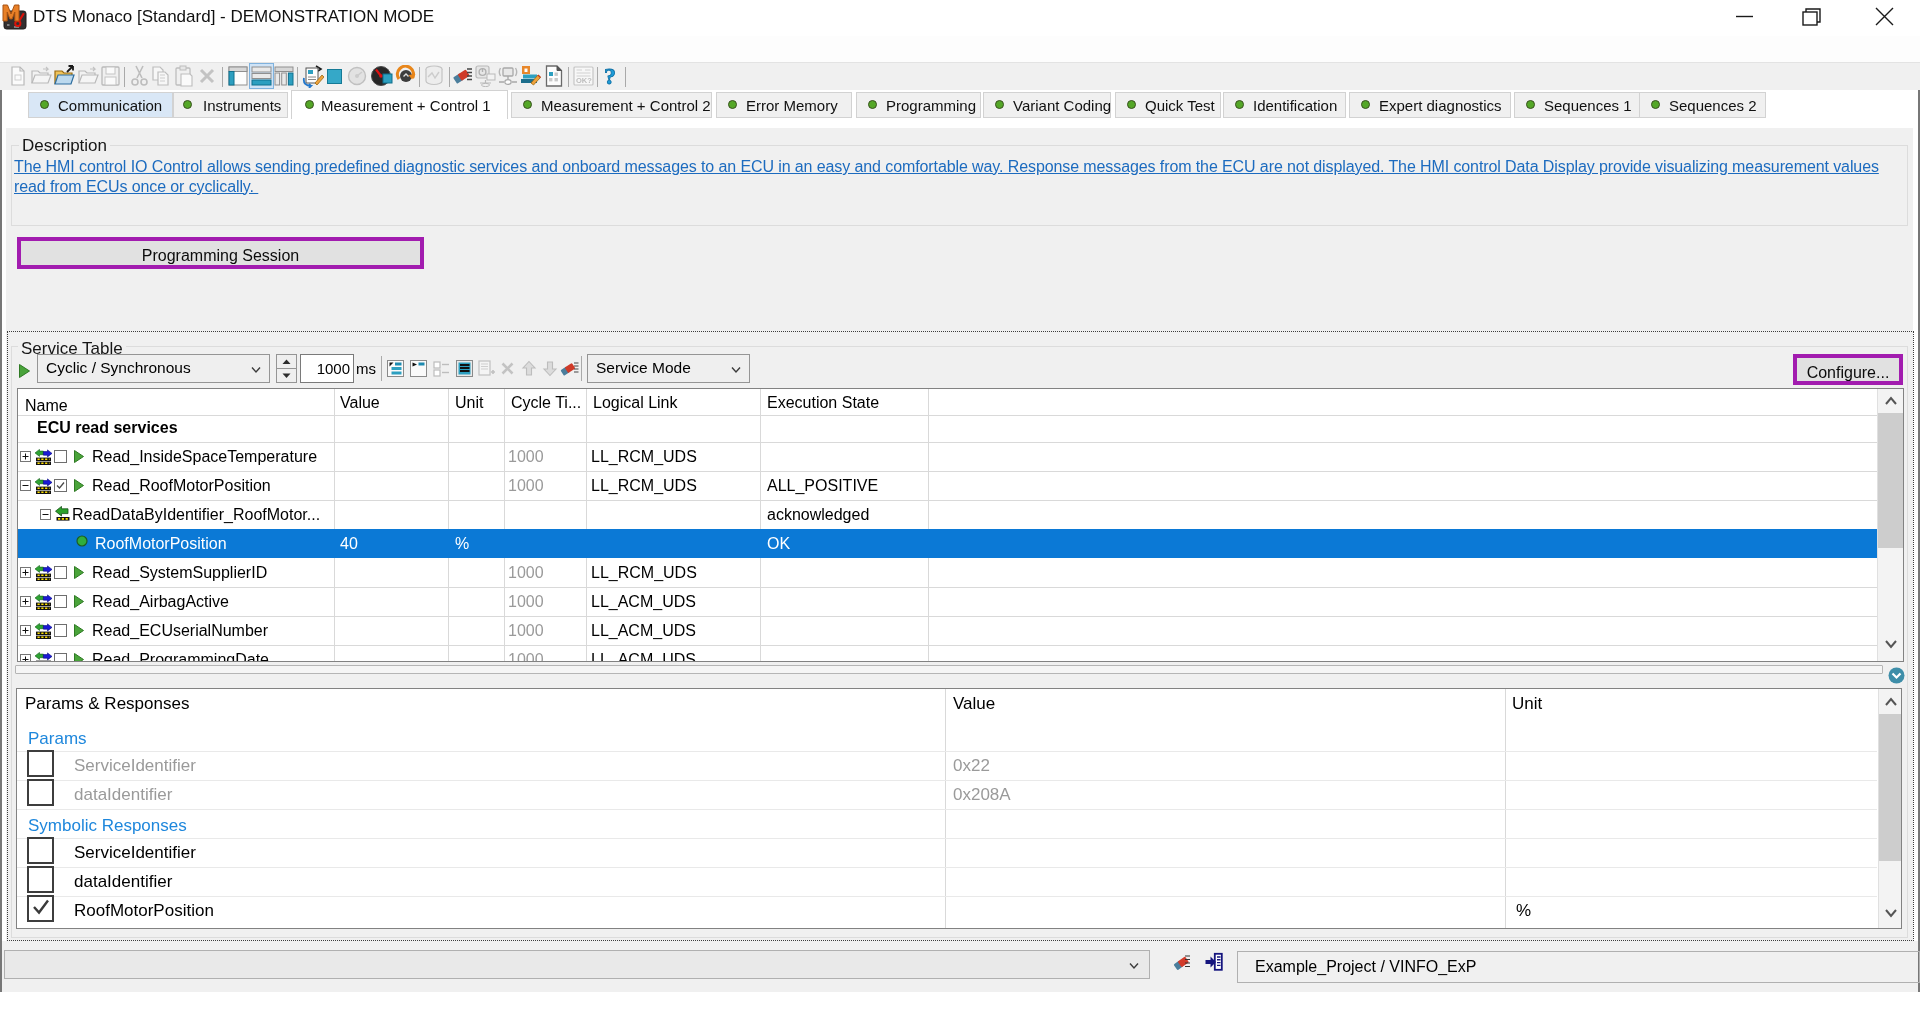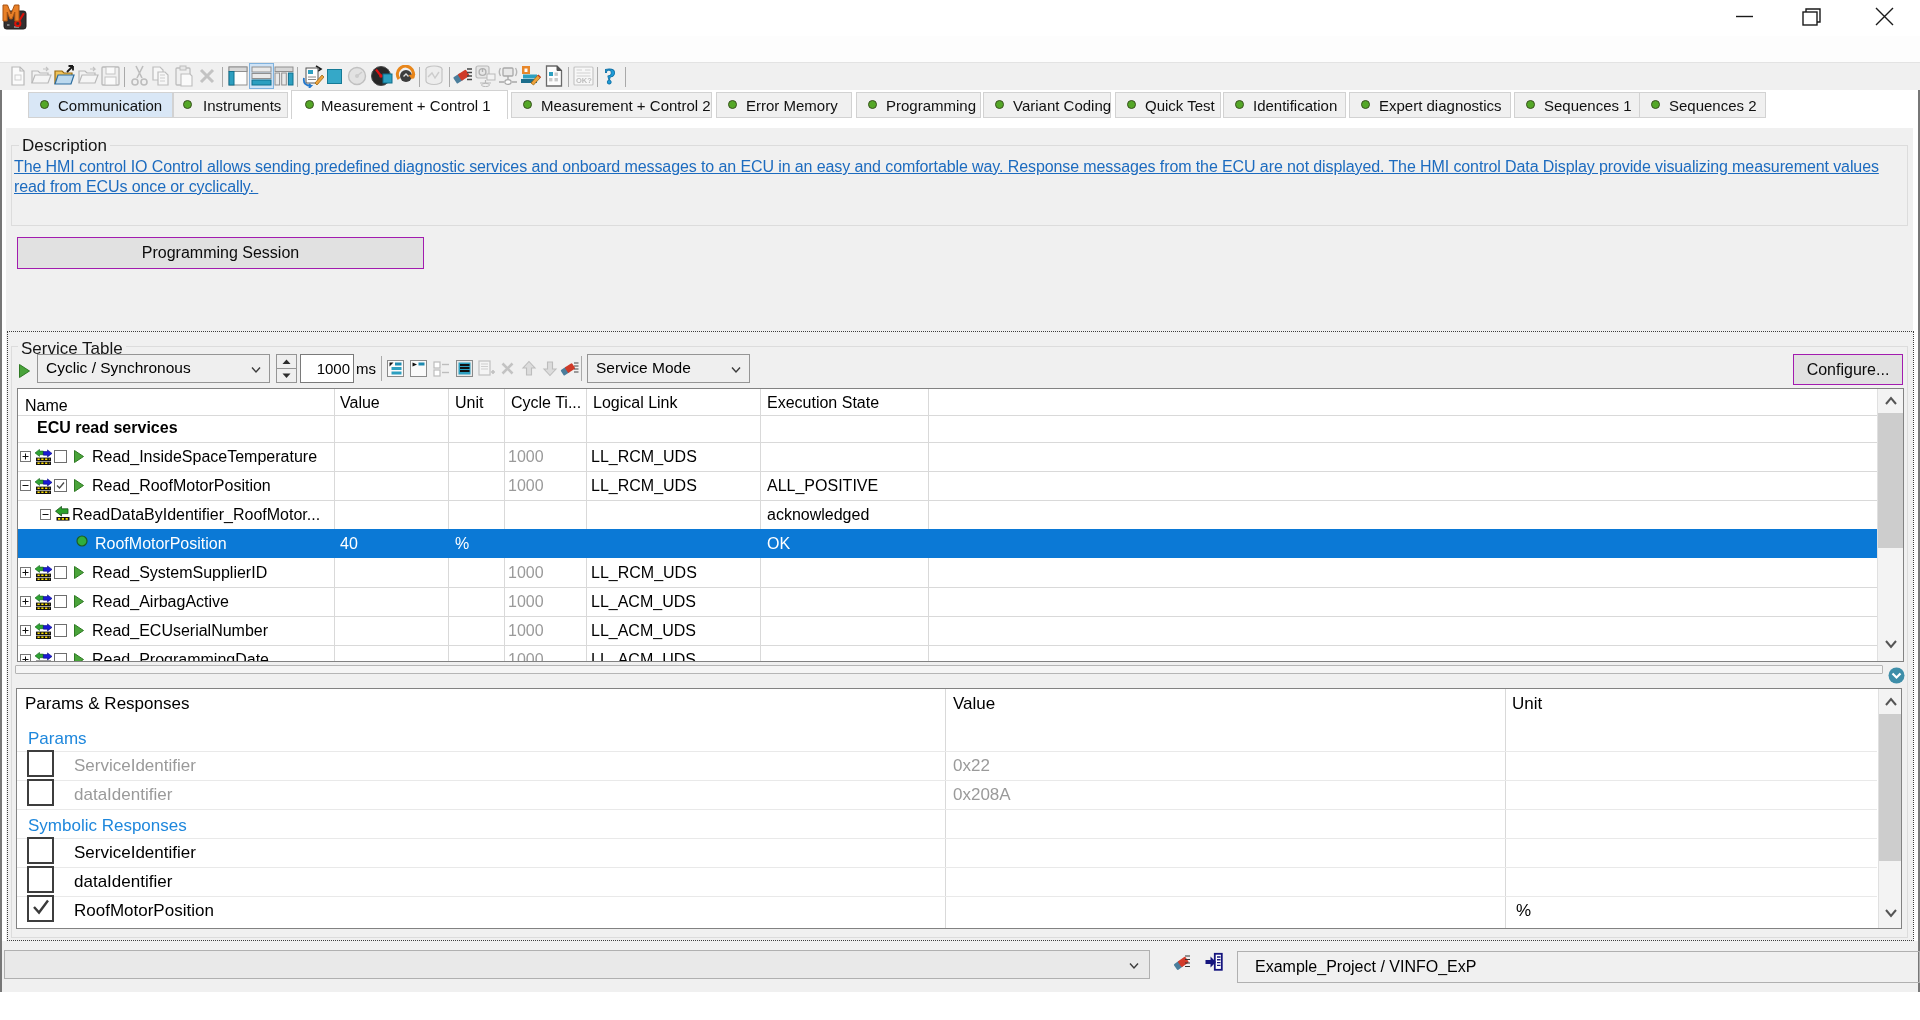--- a/index.html
+++ b/index.html
@@ -39,21 +39,21 @@
 
   #graypanel { left:6px; top:128px; width:1907px; height:813px; background:#f0f0f0; }
 
   .groupbox { position:absolute; border:1px solid #dcdcdc; }
   .grouplabel { position:absolute; background:#f0f0f0; font-size:17px; color:#161616;
      padding:0 3px; white-space:nowrap; }
 
   #desclink { position:absolute; left:14px; top:157px; width:1896px; font-size:16px; letter-spacing:-0.1px;
      line-height:19.5px; color:#1c6bbf; text-decoration:underline; }
 
-  .btn { position:absolute; background:#e1e1e1; border:1px solid #a21caf;
+  .btn { position:absolute; background:#e1e1e1; border:4px solid #a21caf;
      font-size:16px; text-align:center; color:#0c0c0c; }
   .btn.focus { border:2px solid #0a77d4; }
 
   
   .combo { position:absolute; background:#efefef; border:1px solid #959595; font-size:15.5px; }
   .combo .ctext { position:absolute; left:8px; top:4px; white-space:nowrap; }
   .chev { position:absolute; width:10px; height:10px; }
 
   #svctable { position:absolute; left:17px; top:388px; width:1887px; height:274px;
      background:#ffffff; border:1px solid #828282; overflow:hidden; }
@@ -120,20 +120,21 @@
 <div id="stage">
 
   <div id="titlebar" class="abs">
     <svg class="abs" style="left:0px;top:0px" width="28" height="31" viewBox="0 0 28 31">
       <rect x="4" y="11" width="22" height="18" rx="2.5" fill="#332f30" stroke="#1d1a1b"></rect>
       <path d="M8 14 l2 1 M7 25 h2.5 M14 27 h5" stroke="#cfcfcf" stroke-width="1"></path>
       <path d="M19.5 20.5 L23.8 13.2" stroke="#dd1008" stroke-width="2.2"></path>
       <circle cx="17.8" cy="23.5" r="2.6" fill="none" stroke="#dd1008" stroke-width="2"></circle>
       <path d="M3 21 V5 H7.5 L11 14 L14.5 5 H19 V21 H14.8 V12 L12.2 19 H9.8 L7.2 12 V21 Z" fill="#e88027" stroke="#a85313" stroke-width="1"></path>
     </svg>
+    <div id="title-text" class="abs">DTS Monaco [Standard] - DEMONSTRATION MODE</div>
     <svg class="abs" style="left:1725px;top:0px" width="195" height="33" viewBox="0 0 195 33">
       <line x1="11" y1="16.5" x2="28" y2="16.5" stroke="#1a1a1a" stroke-width="1.4"></line>
       <rect x="78" y="12" width="14" height="13" fill="none" stroke="#1a1a1a" stroke-width="1.4"></rect>
       <path d="M81 12 v-3 h14 v13 h-3" fill="none" stroke="#1a1a1a" stroke-width="1.4"></path>
       <path d="M151 8 L168 25 M168 8 L151 25" stroke="#1a1a1a" stroke-width="1.4"></path>
     </svg>
   </div>
 
   <div id="menubar" class="abs">
     <span style="left:9px">File</span>

